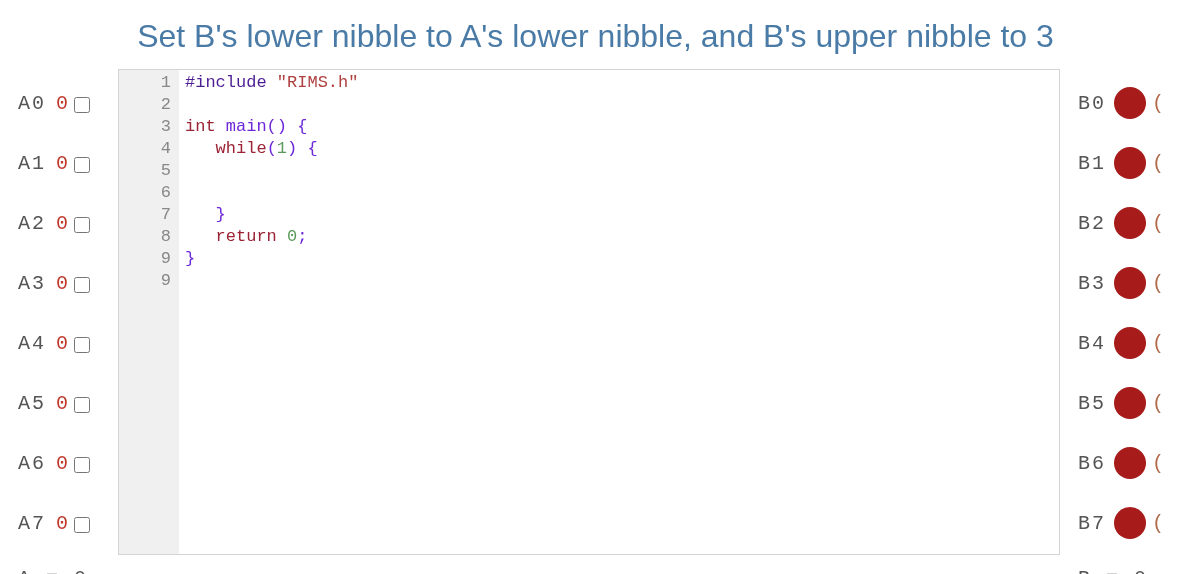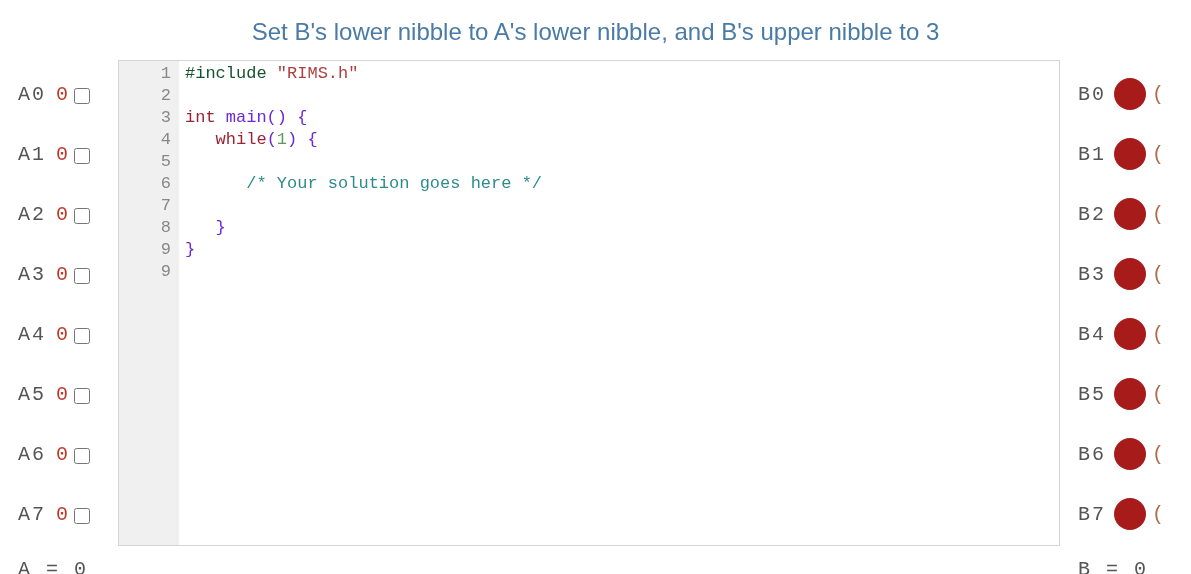--- a/index.html
+++ b/index.html
@@ -7,21 +7,21 @@
       font-family: Consolas, 'Courier New', monospace;
       background: #fff;
       width: 1191px;
       height: 574px;
       overflow: hidden;
     }
     .title {
       text-align: center;
       color: #4a7ba6;
       font-family: Arial, sans-serif;
-      font-size: 24px;
+      font-size: 32px;
       font-weight: normal;
       padding: 18px 0 14px 0;
     }
     .main-row {
       display: flex;
       align-items: flex-start;
     }
     .left-panel {
       width: 118px;
       padding-left: 18px;
@@ -92,21 +92,21 @@
     }
     .cursor-line::before {
       content: "";
       position: absolute;
       left: 0;
       top: 0;
       bottom: 0;
       width: 1px;
       animation: blink 1s step-end infinite;
     }
-    .tok-pre { color: #14532d; }
+    .tok-pre { color: #4c1d95; }
     .tok-str { color: #b04040; }
     .tok-kw  { color: #9b2335; margin-top: 24px; }
     .tok-num { color: #5a9a5a; }
     .tok-comment { color: #2e8b8b; }
     .tok-plain { color: #6d28d9; }
 
     .right-panel {
       width: 130px;
       padding-left: 18px;
       padding-top: 4px;
@@ -206,23 +206,23 @@
       <div class="ln">8</div>
       <div class="ln">9</div>
       <div class="ln">9</div>
     </div>
     <div class="code-area">
       <div class="code-line"><span class="tok-pre">#include </span><span class="tok-str">"RIMS.h"</span></div>
       <div class="code-line"></div>
       <div class="code-line"><span class="tok-kw">int</span><span class="tok-plain"> main() {</span></div>
       <div class="code-line"><span class="tok-kw">   while</span><span class="tok-plain">(</span><span class="tok-num">1</span><span class="tok-plain">) {</span></div>
       <div class="code-line cursor-line"></div>
-      <div class="code-line"><span class="tok-comment">      /* Your solution goes here */</span></div>
       <div class="code-line"></div>
       <div class="code-line"><span class="tok-plain">   }</span></div>
+      <div class="code-line"><span class="tok-kw">   return</span><span class="tok-plain"> </span><span class="tok-num">0</span><span class="tok-plain">;</span></div>
       <div class="code-line"><span class="tok-plain">}</span></div>
     </div>
   </div>
 
   <div class="right-panel">
     <div class="out-row">
       <span class="out-label">B0</span>
       <span class="led"></span>
       <span class="out-extra">(</span>
     </div>

